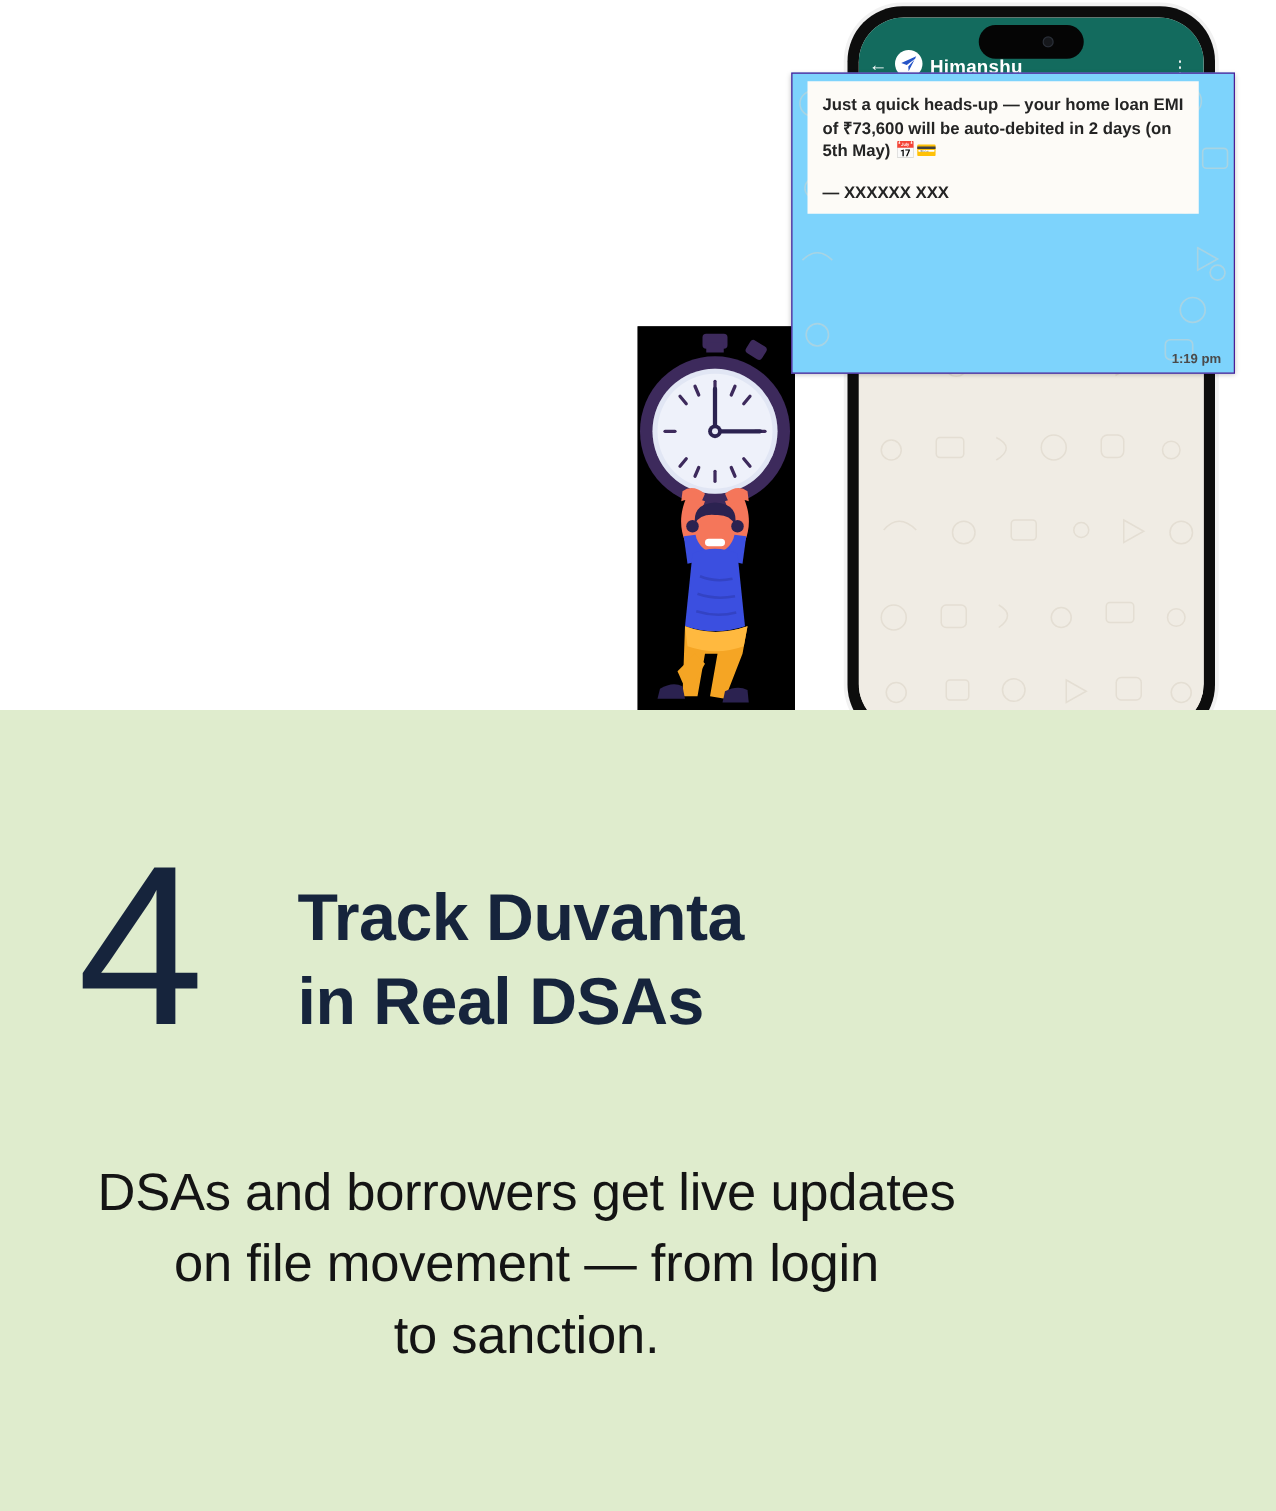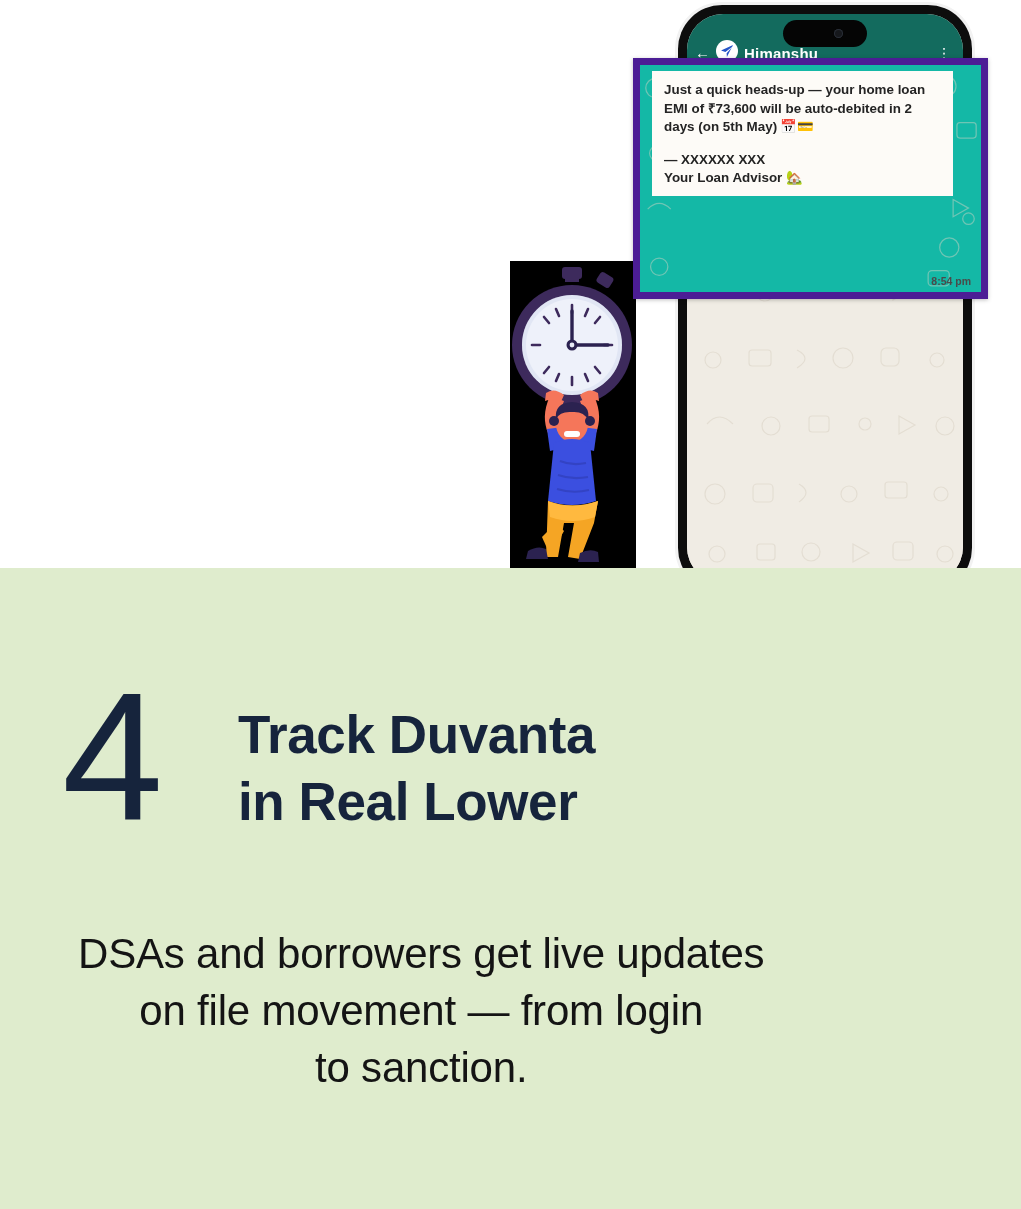--- a/index.html
+++ b/index.html
@@ -65,22 +65,22 @@
     border-radius:4px; padding:5px 7px 5px 7px;
     font-size:7.6px; line-height:1.32; color:#1f1f1f;
     box-shadow:0 1px 0 rgba(0,0,0,.12);
   }
   .bubble p{ margin:0 0 6px 0; }
   .bubble p:last-child{ margin-bottom:0; }
   .tick{ color:#20a84c; }
   
   #msg-card{
     position:absolute; left:633px; top:58px; width:355px; height:241px;
-    background:#14b8a6; overflow:hidden;
-    border:7px solid #4c1d95;
+    background:#7dd3fc; overflow:hidden;
+    border:1px solid #4c1d95;
     box-shadow:0 1px 4px rgba(0,0,0,.25);
   }
   #msg-card .card-doodles{position:absolute;inset:0;opacity:.45;}
   #msg-card-inner{
     position:relative;
     background:#fdfbf7;
     margin:6px 28px 0 12px;
     padding:10px 10px 8px 12px;
     font-size:13.4px; line-height:1.38; color:#242424;
     font-weight:600;
@@ -284,34 +284,33 @@
           <path d="M326 140 l16 9 l-16 9 Z"></path>
         <circle cx="322" cy="190" r="10"></circle>
           <rect x="300" y="214" width="22" height="16" rx="4"></rect>
         <circle cx="342" cy="160" r="6"></circle>
           <circle cx="304" cy="44" r="6"></circle>
       </g>
     </svg>
     <div id="msg-card-inner">
       <p>Just a quick heads-up — your home loan EMI of ₹73,600 will be auto-debited in 2 days (on 5th May) 📅💳</p>
       <p class="sig">— XXXXXX XXX</p>
-      <p class="sig">Your Loan Advisor 🏡</p>
     </div>
-    <span id="card-time">8:54 pm</span>
+    <span id="card-time">1:19 pm</span>
   </div>
 
 </div>
 
 <div id="green-section">
 
   <div id="heading-row">
     <div id="step-number">4</div>
     <div id="heading-text">
       <div>Track Duvanta</div>
-      <div>in Real Lower</div>
+      <div>in Real DSAs</div>
     </div>
   </div>
 
   <div id="body-copy">
     <div>DSAs and borrowers get live updates</div>
     <div>on file movement — from login</div>
     <div>to sanction.</div>
   </div>
 
 </div>

